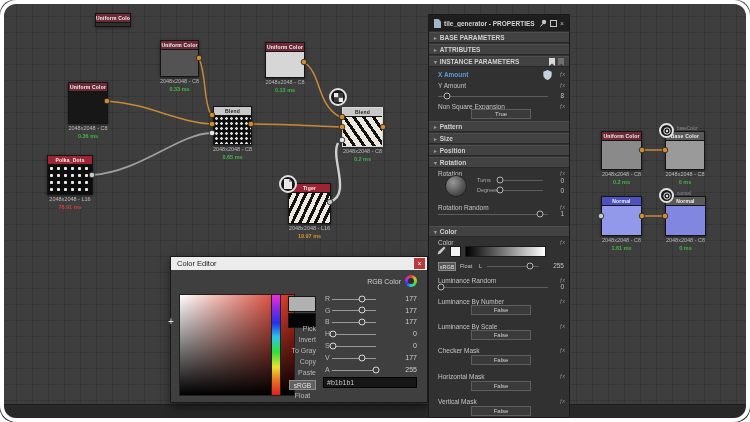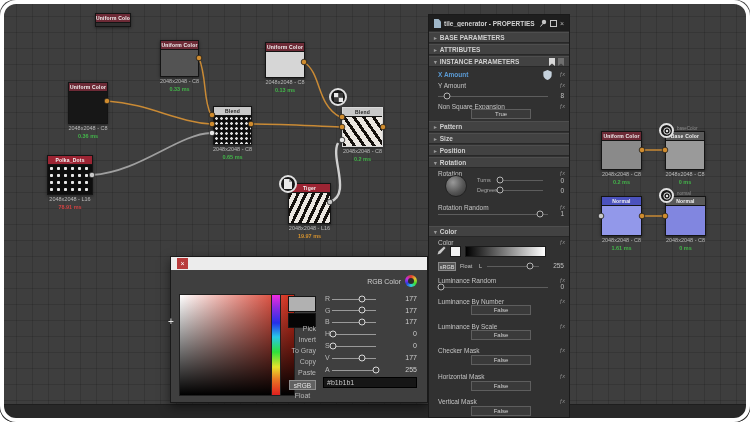--- a/index.html
+++ b/index.html
@@ -228,20 +228,21 @@
       <circle cx="4" cy="4" r="3.2" fill="none" stroke="#e8e8e8" stroke-width="1"></circle>
         <circle cx="4" cy="4" r="1.2" fill="#e8e8e8"></circle>
     </svg>
   </div>
   <div class="badgelbl" style="left:677px;top:191px">normal</div>
 
   <div class="bottombar"></div>
 
   <div class="ce">
     <div class="tb">
+      <span class="t">Color Editor</span>
       <span class="ce-close">×</span>
     </div>
     <div class="abs sv"></div>
     <div class="abs svcur">+</div>
     <div class="abs hue"></div>
     <div class="abs sw" style="left:117px;top:39px;width:28px;height:16px;background:#b1b1b1"></div>
     <div class="abs sw" style="left:117px;top:56px;width:28px;height:15px;background:#050505"></div>
     <div class="abs act" style="top:68px">Pick</div>
     <div class="abs act" style="top:79px">Invert</div>
     <div class="abs act" style="top:90px">To Gray</div>

